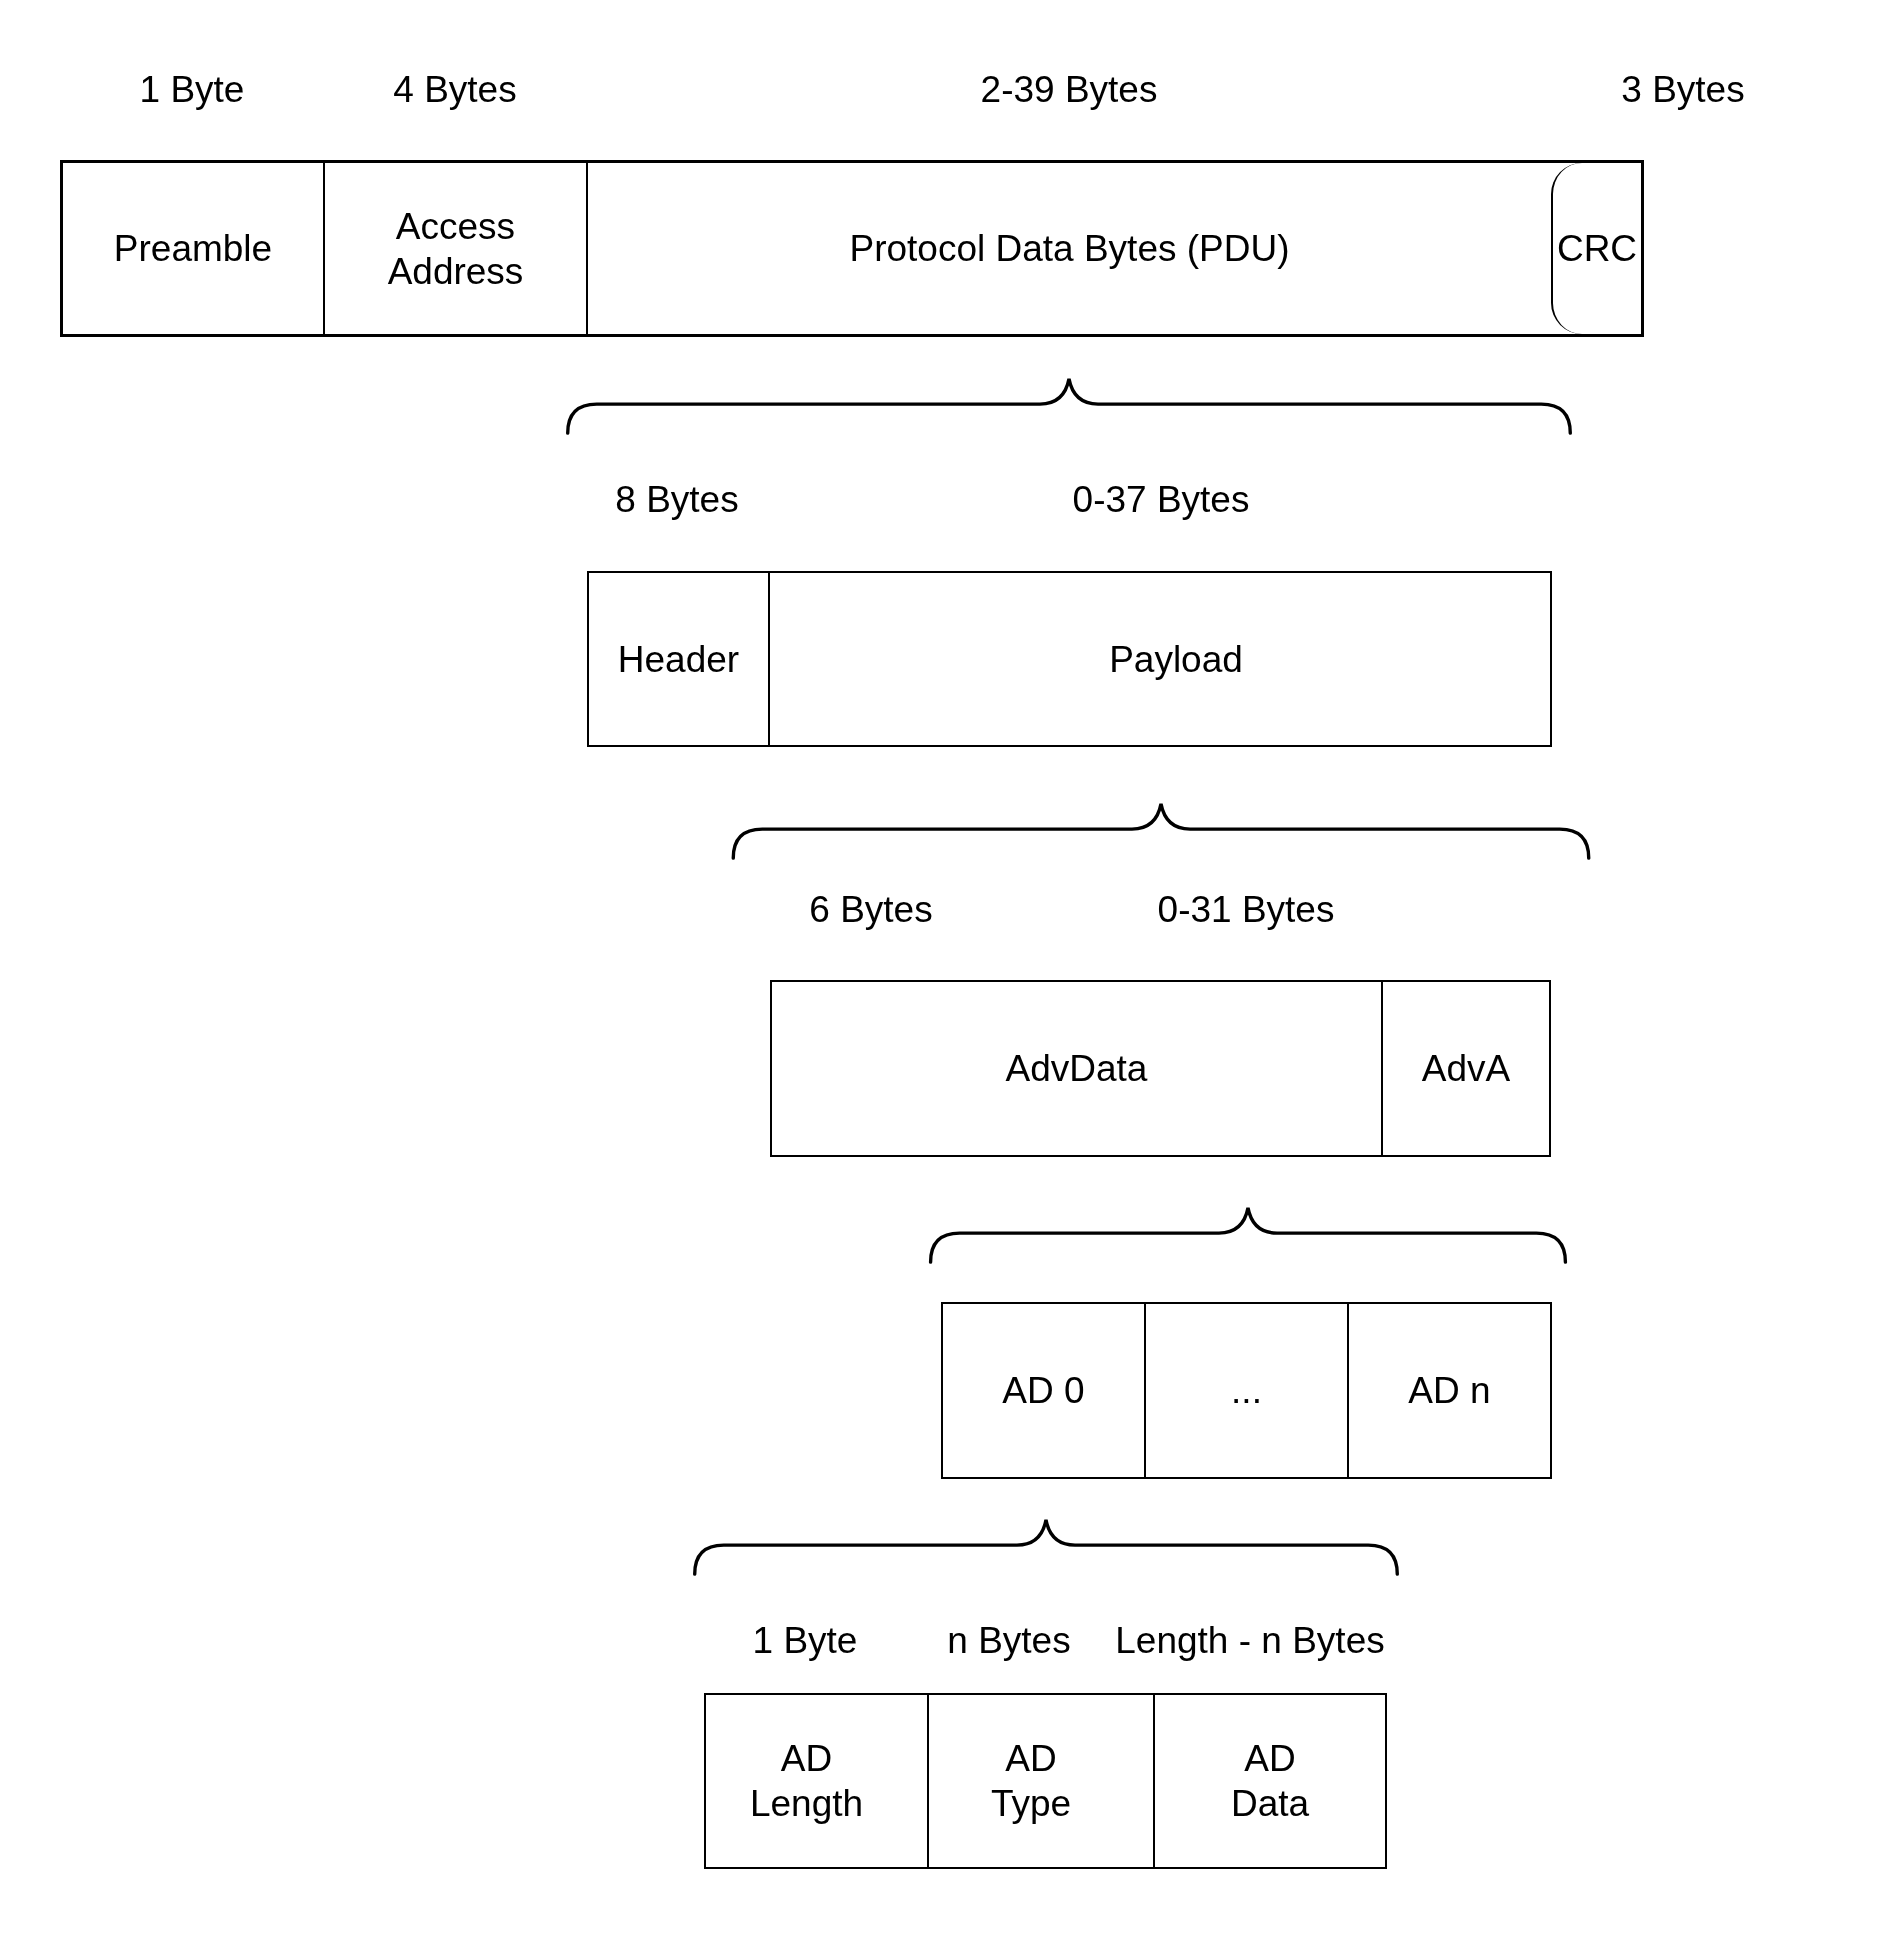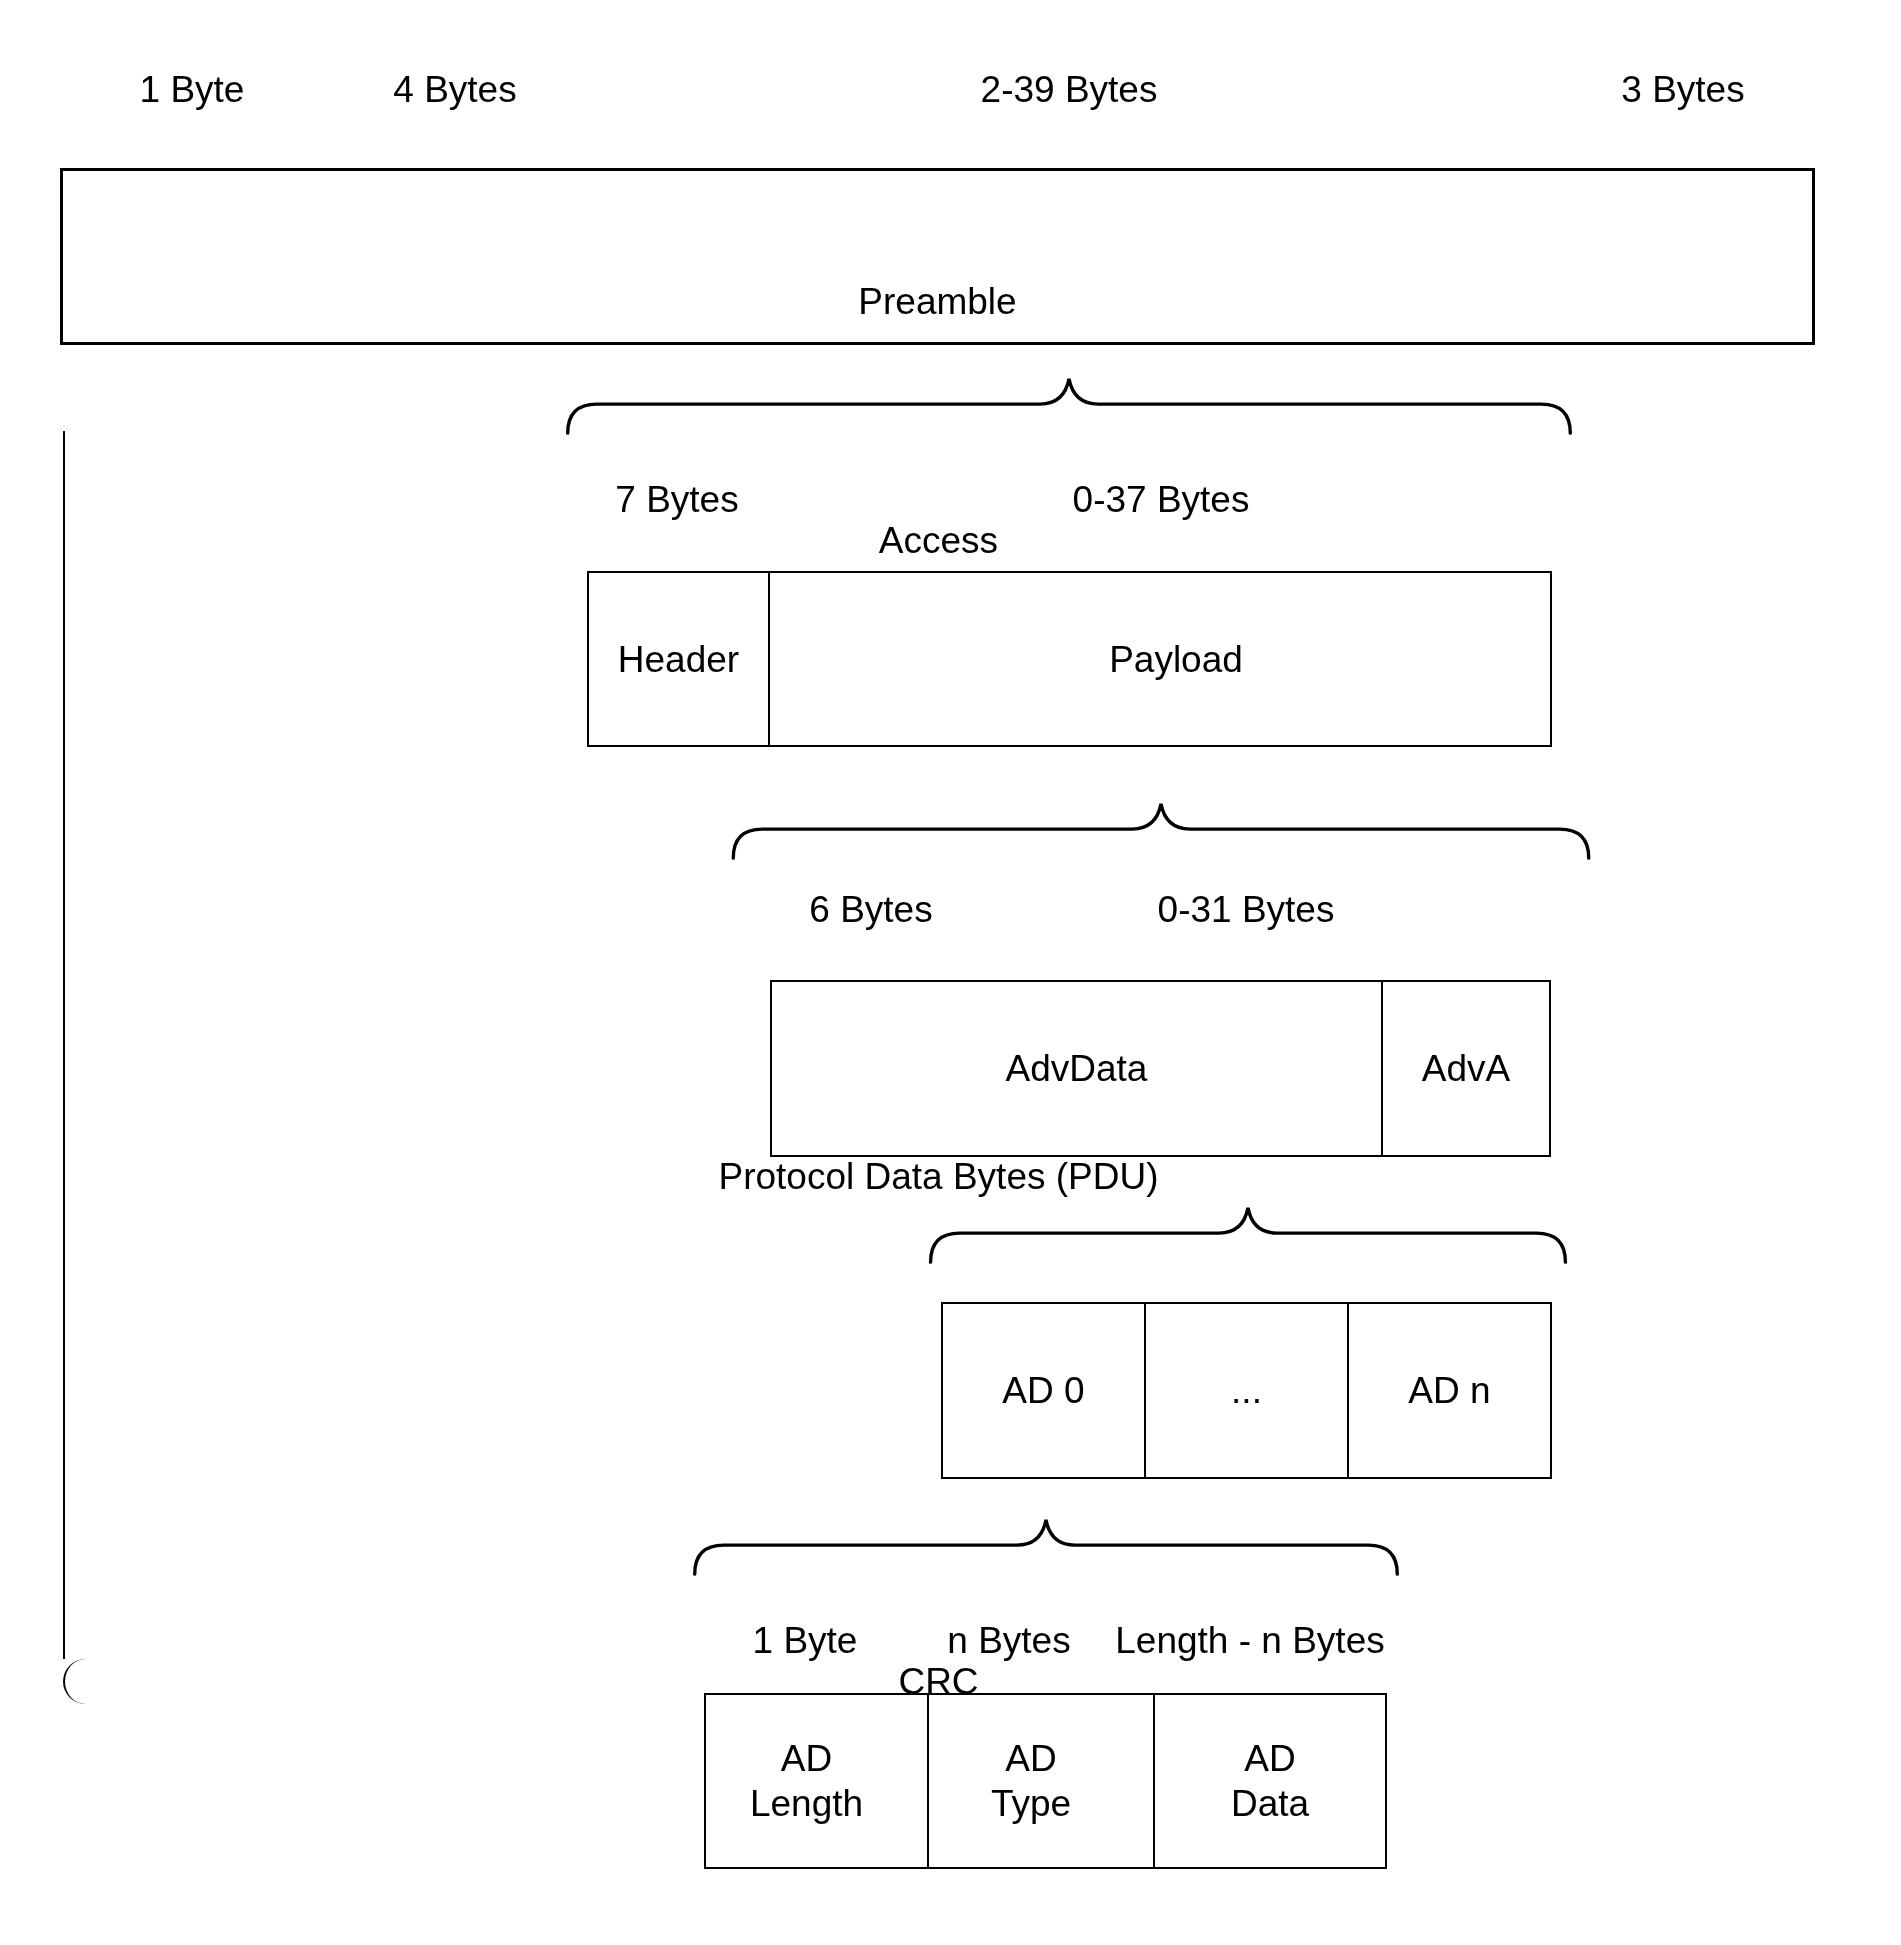--- a/index.html
+++ b/index.html
@@ -53,41 +53,41 @@
 </head>
 <body>
 
 <div class="canvas">
 
   <span class="lbl" style="left:192px; top:67px;">1 Byte</span>
   <span class="lbl" style="left:455px; top:67px;">4 Bytes</span>
   <span class="lbl" style="left:1069px; top:67px;">2-39 Bytes</span>
   <span class="lbl" style="left:1683px; top:67px;">3 Bytes</span>
 
-  <div class="row thick" style="left:60px; top:168px; width:1755px; height:177px;flex-direction:column;">
+  <div class="row thick" style="left:60px; top:160px; width:1584px; height:177px;">
     <div class="cell" style="flex:0 0 260px;">
       <span class="txt">Preamble</span>
     </div>
     <div class="cell" style="flex:0 0 263px;">
       <span class="txt">Access
 Address</span>
     </div>
     <div class="cell" style="flex:0 0 965px;">
       <span class="txt">Protocol Data Bytes (PDU)</span>
     </div>
     <div class="cell" style="flex:1 1 auto;border-radius:31px;">
       <span class="txt">CRC</span>
     </div>
   </div>
 
   <svg class="brace" style="left:562px; top:377px;" width="1014" height="60" viewBox="0 0 1040 62">
     <path d="M 2 58 Q 2 28 32 28 L 490 28 Q 515 28 520 2 Q 525 28 550 28 L 1008 28 Q 1038 28 1038 58"></path>
   </svg>
 
-  <span class="lbl" style="left:677px; top:477px;">7 Bytes</span>
+  <span class="lbl" style="left:677px; top:477px;">8 Bytes</span>
   <span class="lbl" style="left:1161px; top:477px;">0-37 Bytes</span>
 
   <div class="row" style="left:587px; top:571px; width:965px; height:176px;">
     <div class="cell" style="flex:0 0 179px;">
       <span class="txt">Header</span>
     </div>
     <div class="cell" style="flex:1 1 auto;padding-left:32px;">
       <span class="txt">Payload</span>
     </div>
   </div>

